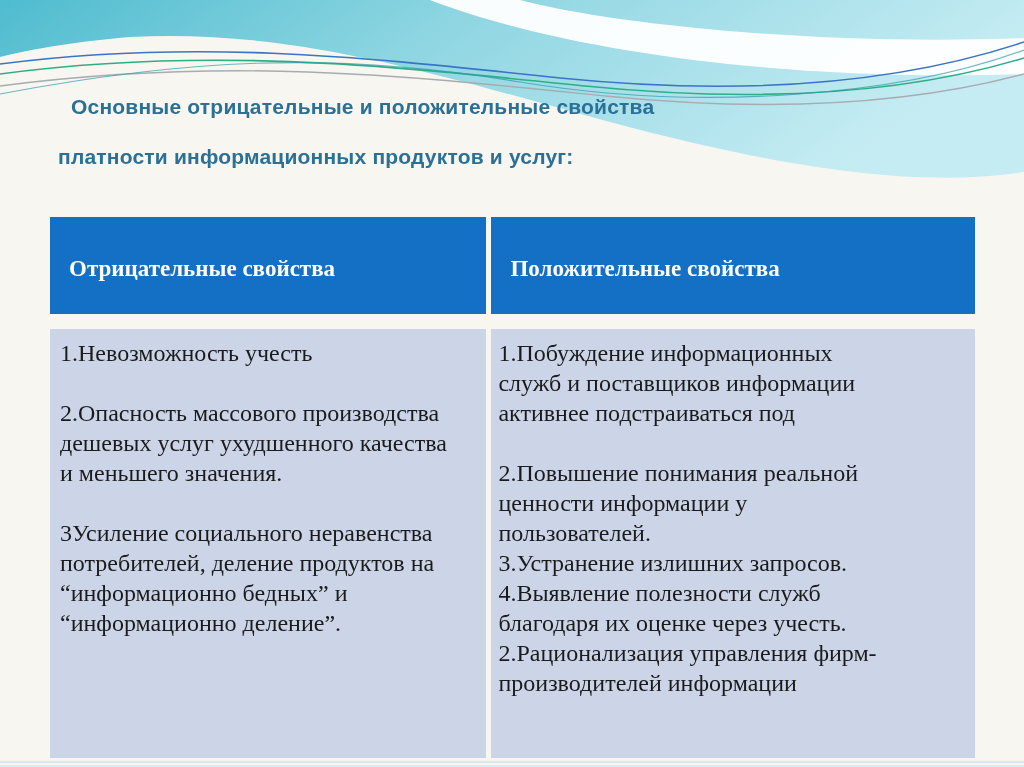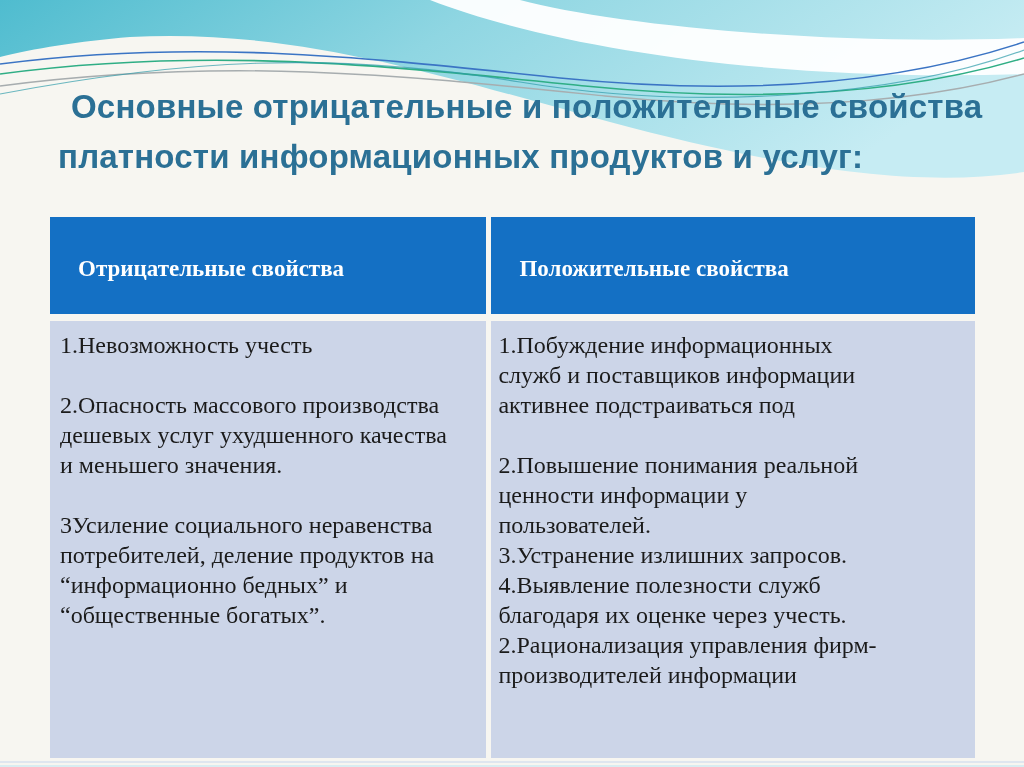--- a/index.html
+++ b/index.html
@@ -21,21 +21,21 @@
     display: block;
   }
 
   .title {
     position: absolute;
     left: 58px;
     top: 82px;
     width: 940px;
     margin: 0;
     font-family: "Liberation Sans", sans-serif;
-    font-size: 33px;
+    font-size: 21px;
     font-weight: 600;
     line-height: 50px;
     color: var(--title-color, #2b7095);
     letter-spacing: 0.2px;
   }
   .title-line { display: block; }
   .title-line.first { margin-left: 13px; }
 
   .props-table {
     position: absolute;
@@ -51,32 +51,33 @@
 
   .cell-header {
     height: 97px;
     margin-bottom: 7px;
     background: var(--header-bg, #1470c4);
     color: #ffffff;
     font-weight: bold;
     font-size: 23px;
     display: flex;
     align-items: center;
-    padding: 6px 14px 0 28px;
+    padding: 6px 14px 0 19px;
     box-sizing: border-box;
   }
 
   .cell-body {
     flex: 1;
     background: var(--body-bg, #ccd5e8);
     color: #1b1b1b;
     font-size: 24px;
     line-height: 30px;
     padding: 9px 4px 0 10px;
     box-sizing: border-box;
+    margin-top: 8px;
   }
   .col-positive .cell-body { padding-left: 7px; }
   .cell-body .line { white-space: nowrap; }
 
   .footer-line-1 {
     position: absolute;
     left: 0; right: 0;
     top: 761px;
     height: 2px;
     background: #dfe6ef;
@@ -125,21 +126,21 @@
       <div class="cell-body">
           <div class="line">1.Невозможность учесть</div>
           <div class="line">&nbsp;</div>
           <div class="line">2.Опасность массового производства</div>
           <div class="line">дешевых услуг ухудшенного качества</div>
           <div class="line">и меньшего значения.</div>
           <div class="line">&nbsp;</div>
           <div class="line">3Усиление социального неравенства</div>
           <div class="line">потребителей, деление продуктов на</div>
           <div class="line">“информационно бедных” и</div>
-          <div class="line">“общественные богатых”.</div>
+          <div class="line">“информационно деление”.</div>
         </div>
     </div>
 
     <div class="col col-positive">
       <div class="cell-header">Положительные свойства</div>
       <div class="cell-body">
           <div class="line">1.Побуждение информационных</div>
           <div class="line">служб и поставщиков информации</div>
           <div class="line">активнее подстраиваться под</div>
           <div class="line">&nbsp;</div>

